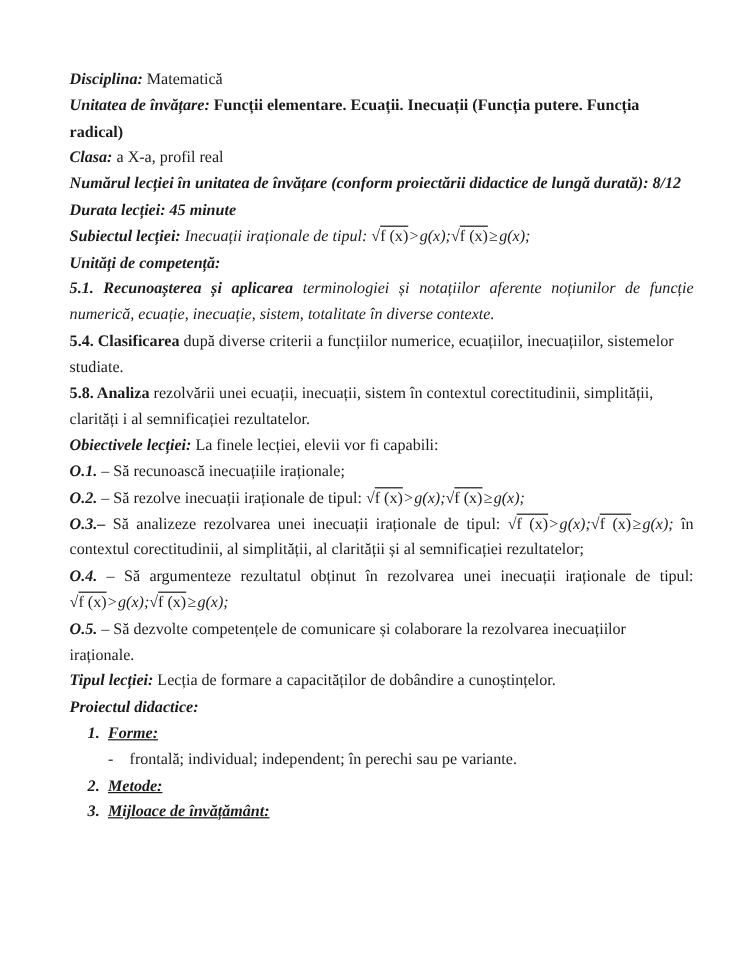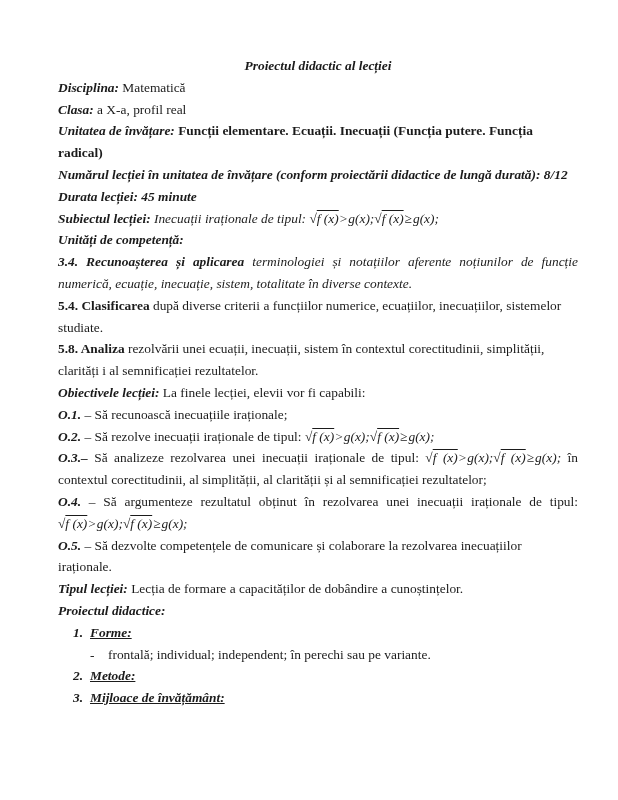--- a/index.html
+++ b/index.html
@@ -19,51 +19,50 @@
   }
   p { margin: 0; padding: 0; }
   .center { text-align: center; }
   .just { text-align: justify; }
   .bi { font-weight: bold; font-style: italic; }
   .b  { font-weight: bold; }
   .i  { font-style: italic; }
   
   .math { white-space: nowrap; }
   .math .rad { font-style: normal; }
-  .math .arg { font-style: italic; text-decoration: overline; }
+  .math .arg { text-decoration: overline; }
   .math .rel { font-style: normal; padding: 0 1px; }
   .math .rhs { font-style: italic; }
   
   .list-item { padding-left: 32px; text-decoration: underline; }
   .list-item .num { display: inline-block; width: 17px; margin-left: -17px; }
   .sub-item { padding-left: 50px; text-indent: -18px; }
   .sub-item .dash { display: inline-block; width: 18px; text-indent: 0; }
 </style>
 </head>
 <body>
 
 <div class="page">
 
-  <p class="center"><span class="bi">Proiectul didactic al lecției</span></p>
 
   <p><span class="bi">Disciplina:</span><span> Matematică</span></p>
 
+  <p><span class="bi">Unitatea de învățare:</span><span class="b"> Funcții elementare. Ecuații. Inecuații (Funcția putere. Funcția radical)</span></p>
+
   <p><span class="bi">Clasa:</span><span> a X-a, profil real</span></p>
-
-  <p><span class="bi">Unitatea de învățare:</span><span class="b"> Funcții elementare. Ecuații. Inecuații (Funcția putere. Funcția radical)</span></p>
 
   <p><span class="bi">Numărul lecției în unitatea de învățare (conform proiectării didactice de lungă durată): 8/12</span></p>
 
   <p><span class="bi">Durata lecției: 45 minute</span></p>
 
   <p><span class="bi">Subiectul lecției:</span><span class="i"> Inecuații iraționale de tipul: </span><span class="math"><span class="rad">√</span><span class="arg">f (x)</span><span class="rel">&gt;</span><span class="rhs">g(x);</span><span class="rad">√</span><span class="arg">f (x)</span><span class="rel">≥</span><span class="rhs">g(x);</span></span></p>
 
   <p><span class="bi">Unități de competență:</span></p>
 
-  <p class="just"><span class="bi">3.4. Recunoașterea și aplicarea </span><span class="i">terminologiei și notațiilor aferente noțiunilor de funcție numerică, ecuație, inecuație, sistem, totalitate în diverse contexte.</span></p>
+  <p class="just"><span class="bi">5.1. Recunoașterea și aplicarea </span><span class="i">terminologiei și notațiilor aferente noțiunilor de funcție numerică, ecuație, inecuație, sistem, totalitate în diverse contexte.</span></p>
 
   <p><span class="b">5.4. Clasificarea </span><span>după diverse criterii a funcțiilor numerice, ecuațiilor, inecuațiilor, sistemelor studiate.</span></p>
 
 
   <p><span class="b">5.8. Analiza </span><span>rezolvării unei ecuații, inecuații, sistem în contextul corectitudinii, simplității, clarități i al semnificației rezultatelor.</span></p>
 
   <p><span class="bi">Obiectivele lecției:</span><span> La finele lecției, elevii vor fi capabili:</span></p>
 
   <p><span class="bi">O.1.</span><span> – Să recunoască inecuațiile iraționale;</span></p>
 

